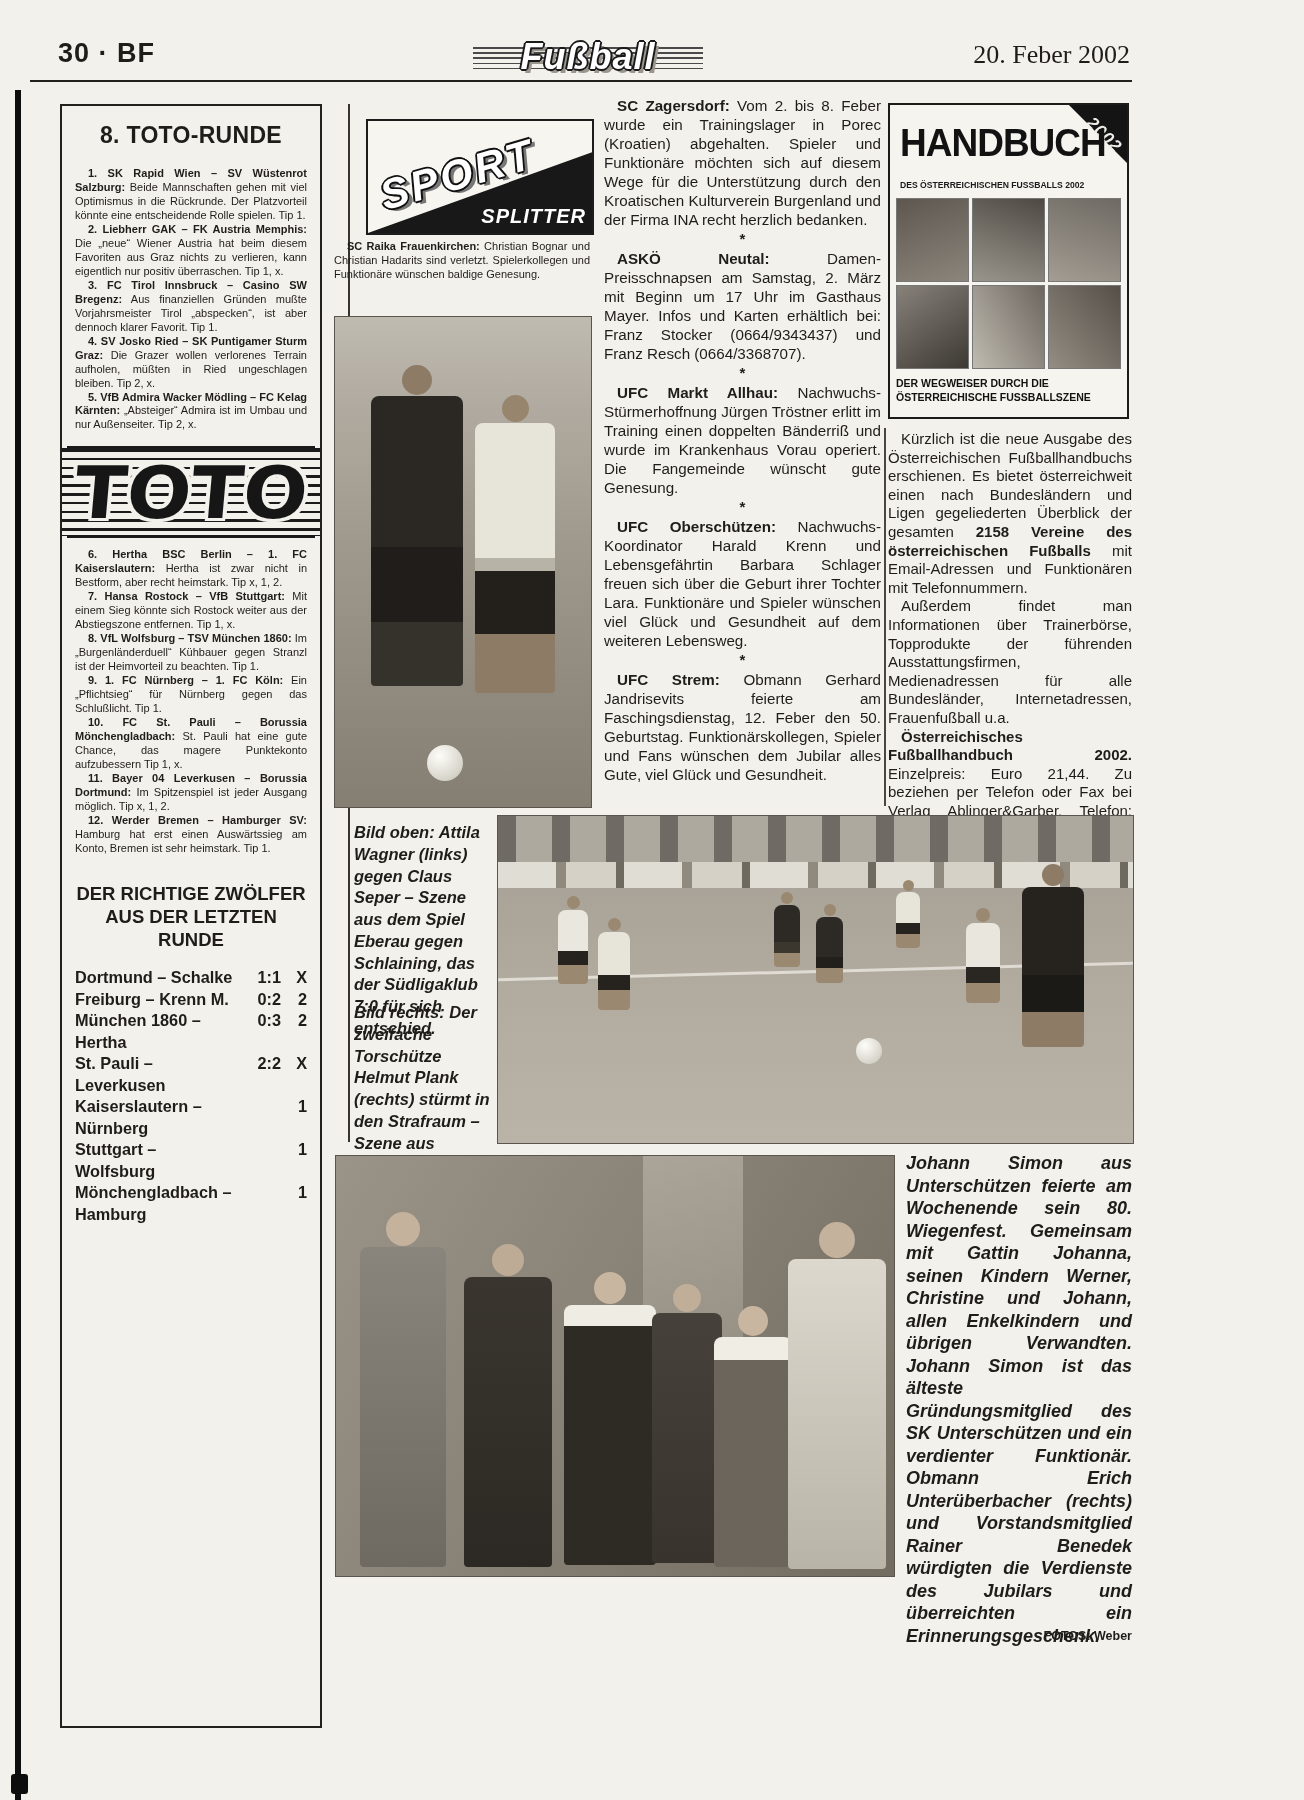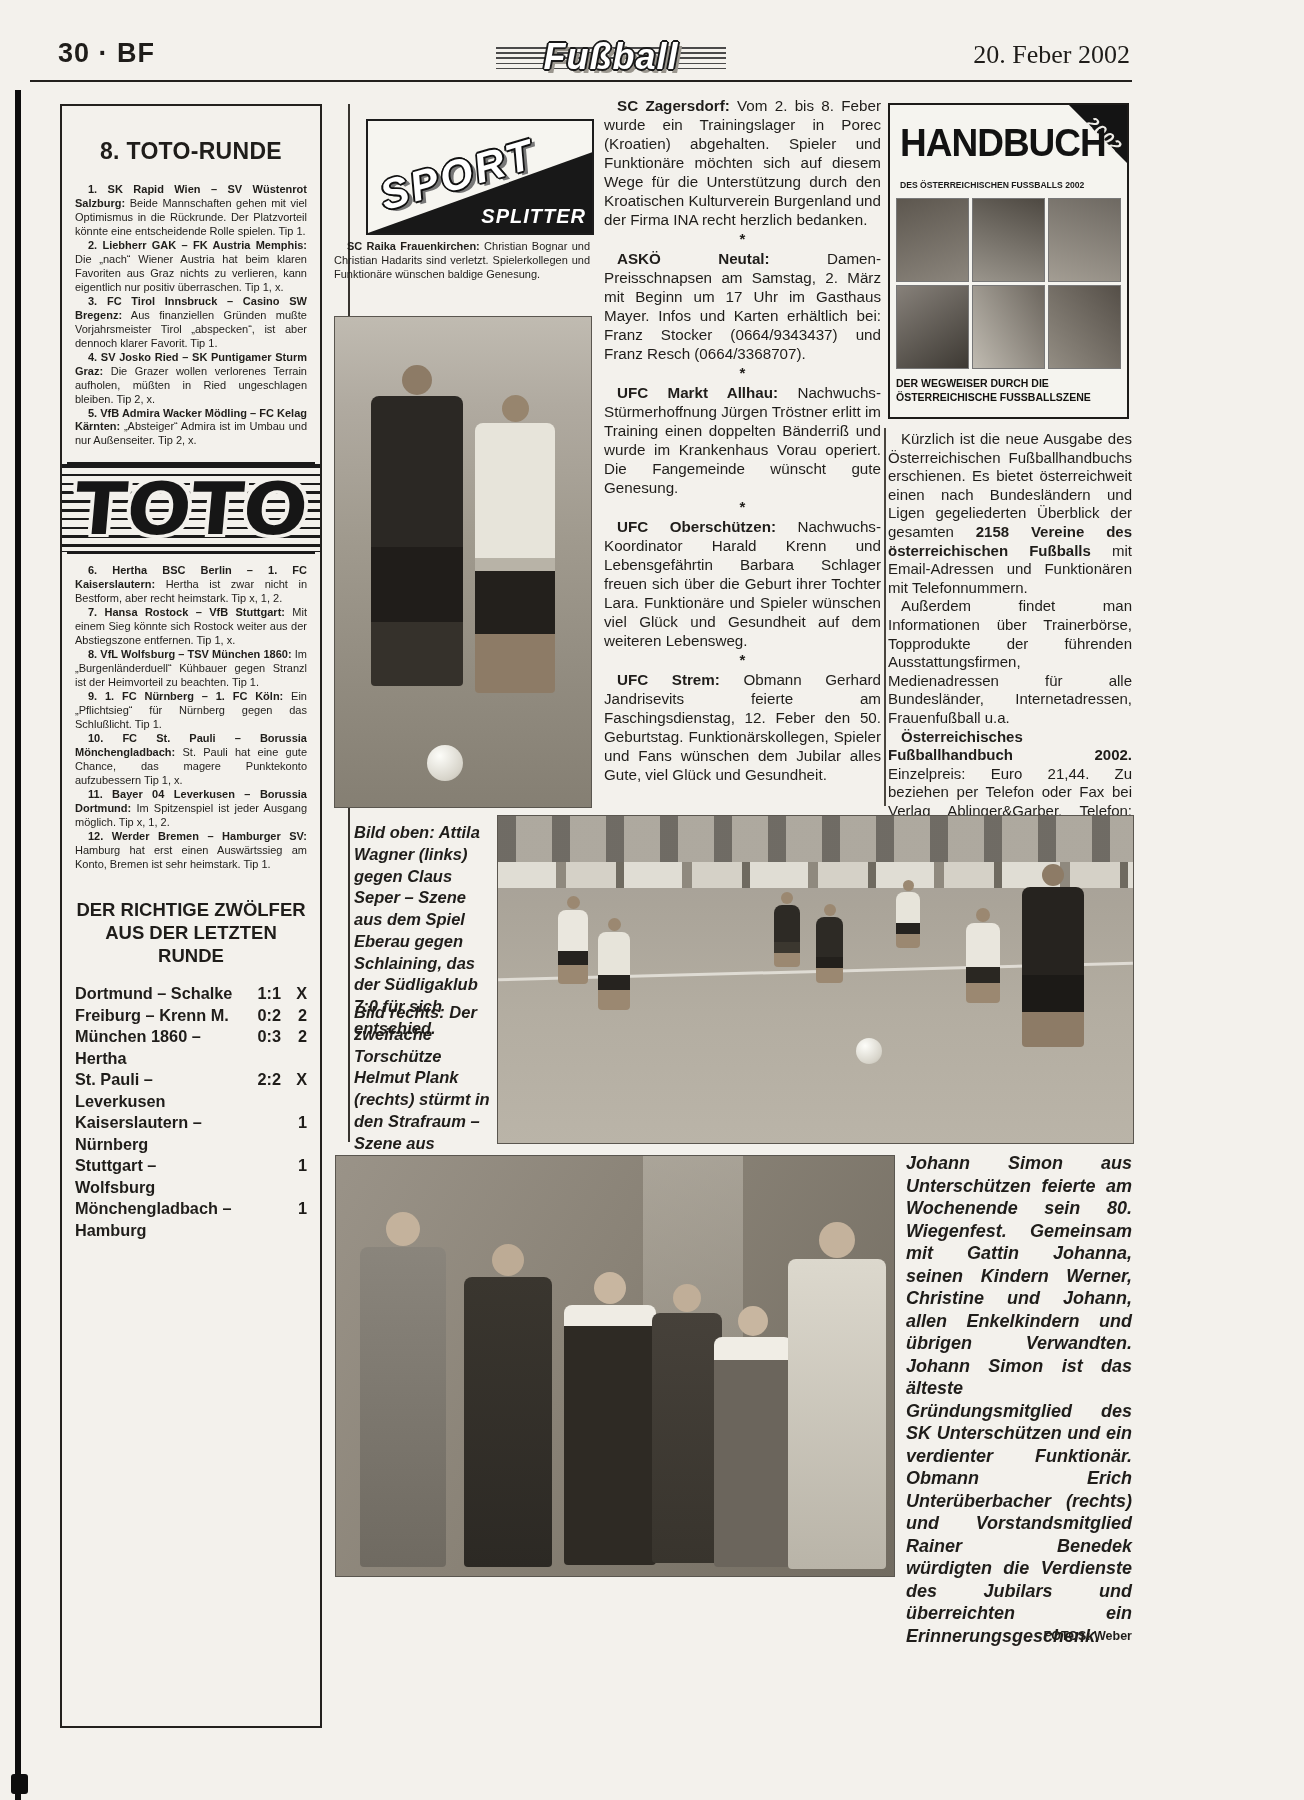--- a/index.html
+++ b/index.html
@@ -5,34 +5,34 @@
   html,body{margin:0;padding:0;background:#e8e6e1;}
   .page{position:relative;width:1304px;height:1800px;background:#f3f1ec;color:#1f1d1a;
         font-family:"Liberation Sans","DejaVu Sans",sans-serif;overflow:hidden;
         -webkit-hyphens:auto;hyphens:auto;}
   .abs{position:absolute;}
   
   .left-edge{position:absolute;left:15px;top:90px;width:6px;height:1710px;background:#0d0d0d;}
   .left-edge::after{content:"";position:absolute;left:-4px;top:1684px;width:17px;height:20px;background:#0d0d0d;border-radius:3px;}
   
   .pagenum{left:58px;top:38px;font-size:27px;font-weight:900;letter-spacing:1px;}
-  .fb-logo{left:496px;top:40px;width:230px;height:40px;}
+  .fb-logo{left:473px;top:40px;width:230px;height:40px;}
   .fb-hatch{position:absolute;left:0;top:7px;width:230px;height:26px;
             background:repeating-linear-gradient(180deg,#4a4a4a 0 1.6px,transparent 1.6px 5.2px);}
   .fb-word{position:absolute;left:0;top:-4px;width:230px;text-align:center;font-size:36px;font-weight:900;font-style:italic;
            color:#fff;letter-spacing:1px;
            text-shadow:-2px 0 #1a1a1a,2px 0 #1a1a1a,0 -2px #1a1a1a,0 2px #1a1a1a,
                        -1px -1px #1a1a1a,1px 1px #1a1a1a,-1px 1px #1a1a1a,1px -1px #1a1a1a,4px 4px 0 #9a968e;}
   .date{left:930px;top:40px;width:200px;text-align:right;font-family:"Liberation Serif","DejaVu Serif",serif;font-size:26px;}
   .header-rule{left:30px;top:80px;width:1102px;height:0;border-top:2.5px solid #23211e;}
   
   .vrule-a{left:348px;top:104px;width:2px;height:1038px;background:#37342f;}
   .vrule-b{left:884px;top:428px;width:2px;height:378px;background:#4a463f;}
   
-  .toto-box{left:60px;top:104px;width:262px;height:1624px;border:2px solid #23211e;padding:16px 13px 0;box-sizing:border-box;}
+  .toto-box{left:60px;top:104px;width:262px;height:1624px;border:2px solid #23211e;padding:0 13px 0;box-sizing:border-box;}
   .toto-title{text-align:center;font-size:23px;font-weight:900;letter-spacing:.3px;margin:16px 0 18px;}
   .art{margin:0;text-indent:13px;font-size:11px;line-height:1.27;text-align:justify;}
   .art b{font-weight:700;}
   .toto-logo{margin:16px -13px 12px;height:86px;position:relative;display:flex;align-items:center;justify-content:center;
              border-top:1px solid #1a1a1a;border-bottom:1px solid #1a1a1a;
              background:repeating-linear-gradient(180deg,#1b1b1b 0 2.6px,transparent 2.6px 8.8px);
              box-shadow:0 -7px 0 -5px #1a1a1a,0 7px 0 -5px #1a1a1a;}
   .toto-word{font-family:"DejaVu Sans",sans-serif;font-size:76px;font-weight:900;color:#161616;
              transform:skewX(-5deg) scaleY(.95);letter-spacing:0;
              text-shadow:4px 0 0 #f3f1ec,-4px 0 0 #f3f1ec,0 4px 0 #f3f1ec,0 -4px 0 #f3f1ec,
@@ -113,21 +113,21 @@
   <div class="abs date">20. Feber 2002</div>
   <div class="abs header-rule"></div>
 
   <div class="abs vrule-a"></div>
   <div class="abs vrule-b"></div>
 
   <div class="abs toto-box">
     <div class="toto-title">8. TOTO-RUNDE</div>
 
     <p class="art"><b>1. SK Rapid Wien – SV Wüstenrot Salzburg:</b> <span>Beide Mannschaften gehen mit viel Optimismus in die Rückrunde. Der Platzvorteil könnte eine entscheidende Rolle spielen. Tip 1.</span></p>
-    <p class="art"><b>2. Liebherr GAK – FK Austria Memphis:</b> <span>Die „nach“ Wiener Austria hat beim klaren Favoriten aus Graz nichts zu verlieren, kann eigentlich nur positiv überraschen. Tip 1, x.</span></p>
+    <p class="art"><b>2. Liebherr GAK – FK Austria Memphis:</b> <span>Die „neue“ Wiener Austria hat beim diesem Favoriten aus Graz nichts zu verlieren, kann eigentlich nur positiv überraschen. Tip 1, x.</span></p>
     <p class="art"><b>3. FC Tirol Innsbruck – Casino SW Bregenz:</b> <span>Aus finanziellen Gründen mußte Vorjahrsmeister Tirol „abspecken“, ist aber dennoch klarer Favorit. Tip 1.</span></p>
     <p class="art"><b>4. SV Josko Ried – SK Puntigamer Sturm Graz:</b> <span>Die Grazer wollen verlorenes Terrain aufholen, müßten in Ried ungeschlagen bleiben. Tip 2, x.</span></p>
     <p class="art"><b>5. VfB Admira Wacker Mödling – FC Kelag Kärnten:</b> <span>„Absteiger“ Admira ist im Umbau und nur Außenseiter. Tip 2, x.</span></p>
 
     <div class="toto-logo">
       <span class="toto-word">TOTO</span>
     </div>
 
     <p class="art"><b>6. Hertha BSC Berlin – 1. FC Kaiserslautern:</b> <span>Hertha ist zwar nicht in Bestform, aber recht heimstark. Tip x, 1, 2.</span></p>
     <p class="art"><b>7. Hansa Rostock – VfB Stuttgart:</b> <span>Mit einem Sieg könnte sich Rostock weiter aus der Abstiegszone entfernen. Tip 1, x.</span></p>

